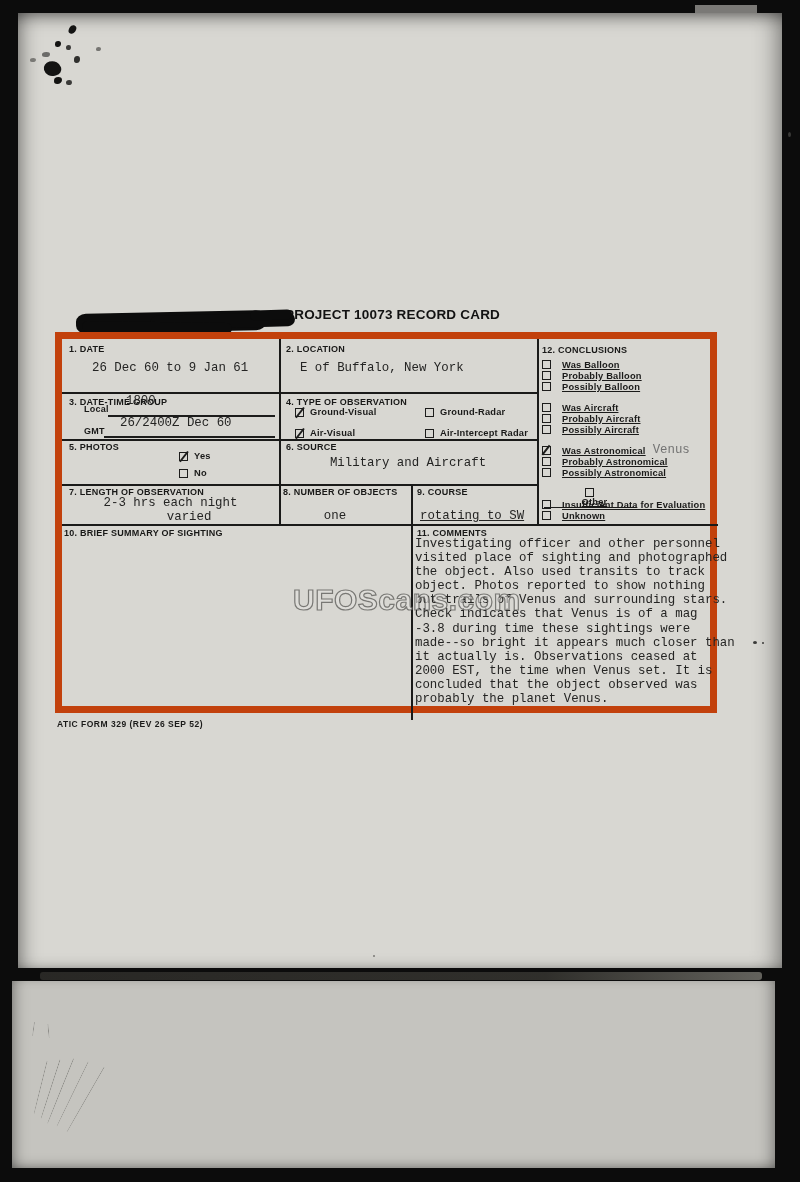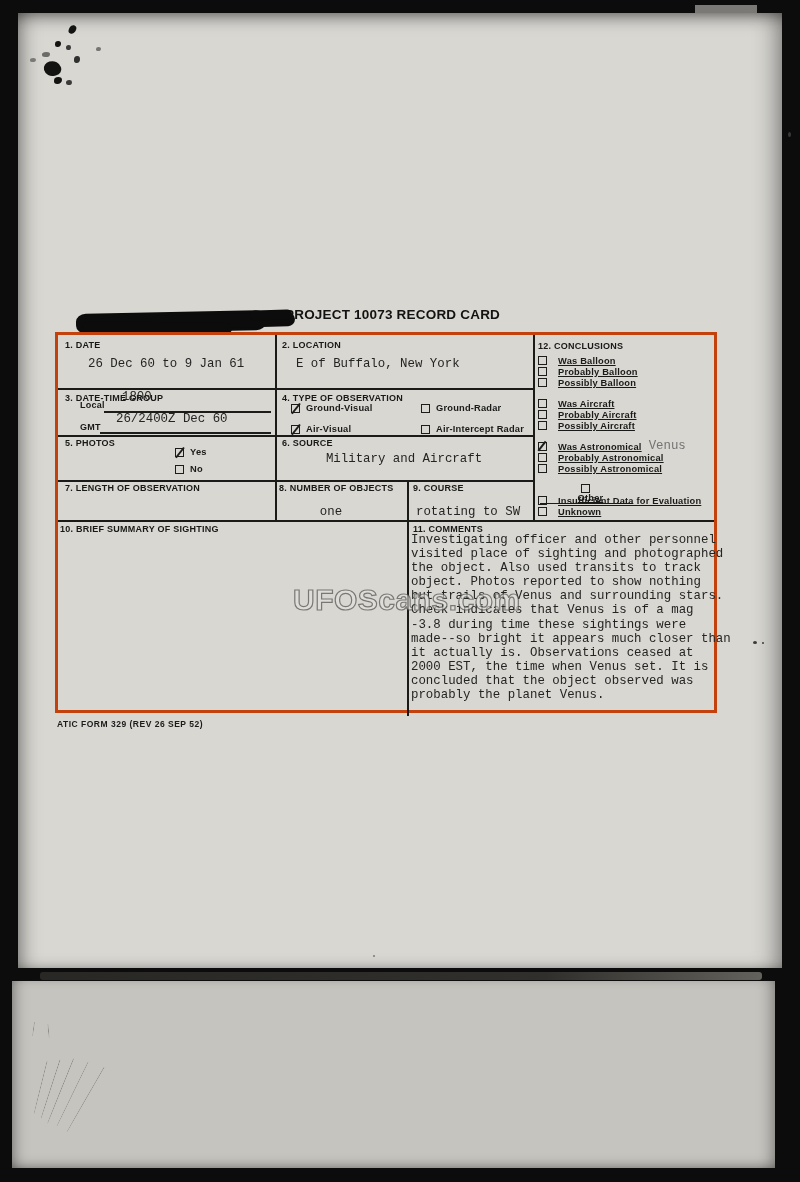--- a/index.html
+++ b/index.html
@@ -18,21 +18,21 @@
   .gray-patch{position:absolute;left:695px;top:5px;width:62px;height:11px;background:#8e8d89;opacity:.85;}
 
   
   .blot{position:absolute;background:#131312;border-radius:55% 45% 60% 40%;}
   .scribble{position:absolute;border-left:1px solid rgba(82,82,78,.5);border-radius:0 0 0 60%;}
   .dot{position:absolute;background:#3a3a38;border-radius:50%;}
 
   
   .title{position:absolute;left:285px;top:307px;font-weight:bold;font-size:13.5px;letter-spacing:.2px;color:#121212;white-space:nowrap;}
   .redact{position:absolute;background:#0c0c0c;}
-  .card{position:absolute;left:55px;top:332px;width:662px;height:381px;border:3px solid #c2410c;box-sizing:border-box;}
+  .card{position:absolute;left:55px;top:332px;width:662px;height:381px;border:7px solid #c2410c;box-sizing:border-box;}
   .hl,.vl{position:absolute;background:#1a1a19;}
   .hl{height:2px;} .vl{width:2px;}
 
   .plabel{position:absolute;font-weight:bold;font-size:9px;letter-spacing:.25px;color:#181817;white-space:nowrap;}
   .typed{position:absolute;font-family:"Liberation Mono",monospace;font-size:12.4px;line-height:14.1px;
          color:#242423;white-space:pre;}
   .typed.center{text-align:center;}
 
   .uline{position:absolute;height:1.6px;background:#1c1c1b;}
 
@@ -121,26 +121,28 @@
     <div class="plabel" style="left:7px;top:103px;">5. PHOTOS</div>
     <span class="cb checked" style="left:117px;top:113px;"></span>
     <div class="cblabel" style="left:132px;top:112px;">Yes</div>
     <span class="cb" style="left:117px;top:130px;"></span>
     <div class="cblabel" style="left:132px;top:129px;">No</div>
 
     <div class="plabel" style="left:224px;top:103px;">6. SOURCE</div>
     <div class="typed center" style="left:217px;top:117px;width:258px;">Military and Aircraft</div>
 
     <div class="plabel" style="left:7px;top:148px;">7. LENGTH OF OBSERVATION</div>
+    <div class="typed center" style="left:0;top:157px;width:217px;">2-3 hrs each night
+     varied</div>
 
     <div class="plabel" style="left:221px;top:148px;">8. NUMBER OF OBJECTS</div>
     <div class="typed center" style="left:217px;top:170px;width:112px;">one</div>
 
     <div class="plabel" style="left:355px;top:148px;">9. COURSE</div>
-    <div class="typed" style="left:358px;top:170px;">rotating to SW</div>
+    <div class="typed" style="left:358px;top:170px;text-decoration:underline;">rotating to SW</div>
 
     <div class="plabel" style="left:2px;top:189px;">10. BRIEF SUMMARY OF SIGHTING</div>
 
     <div class="plabel" style="left:355px;top:189px;">11. COMMENTS</div>
     <div class="typed" style="left:353px;top:198px;">Investigating officer and other personnel
 visited place of sighting and photographed
 the object. Also used transits to track
 object. Photos reported to show nothing
 but trails of Venus and surrounding stars.
 Check indicates that Venus is of a mag

